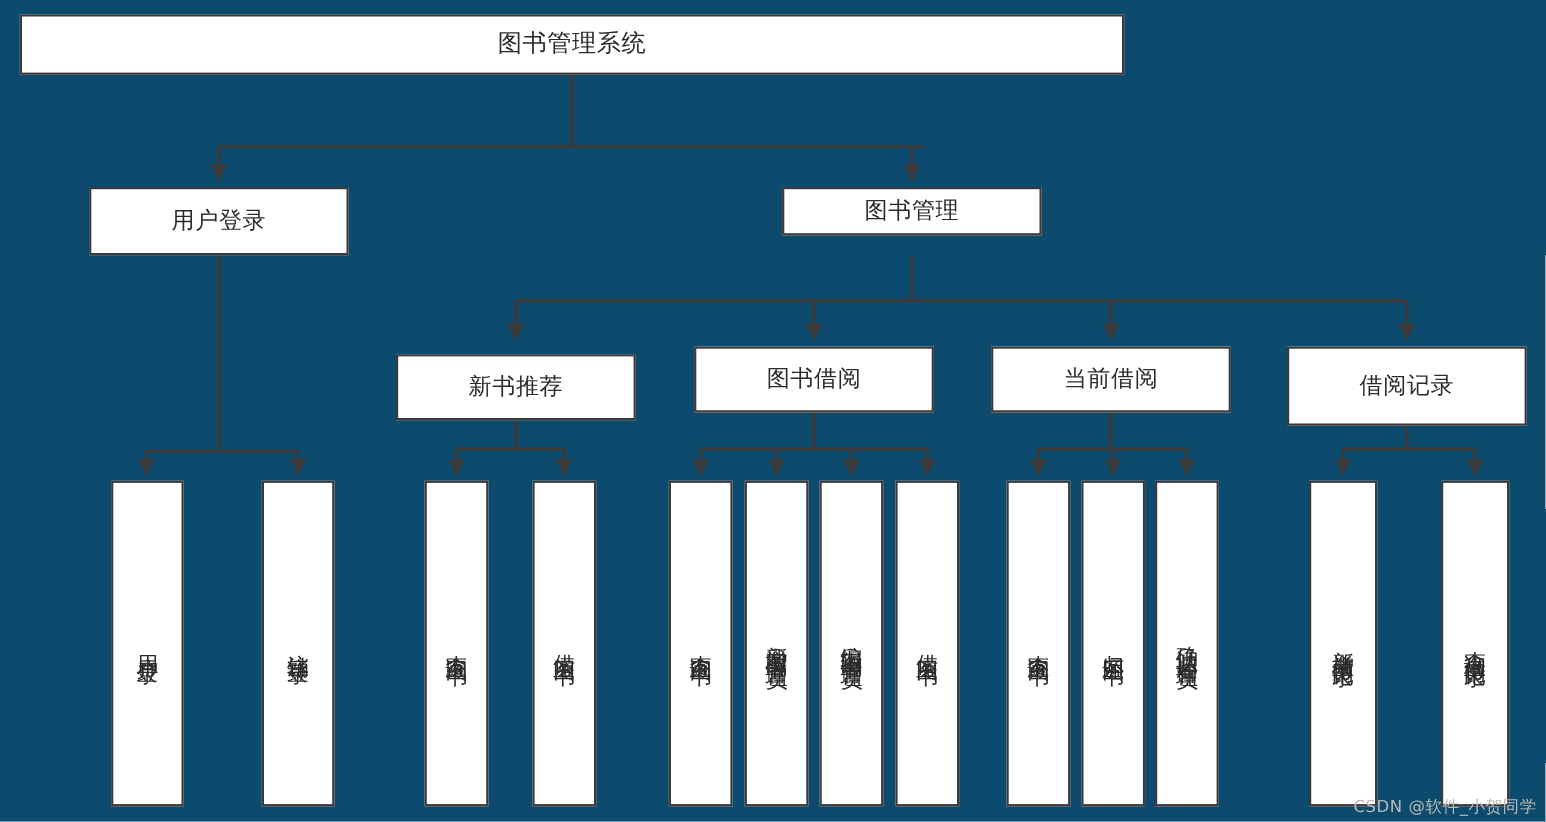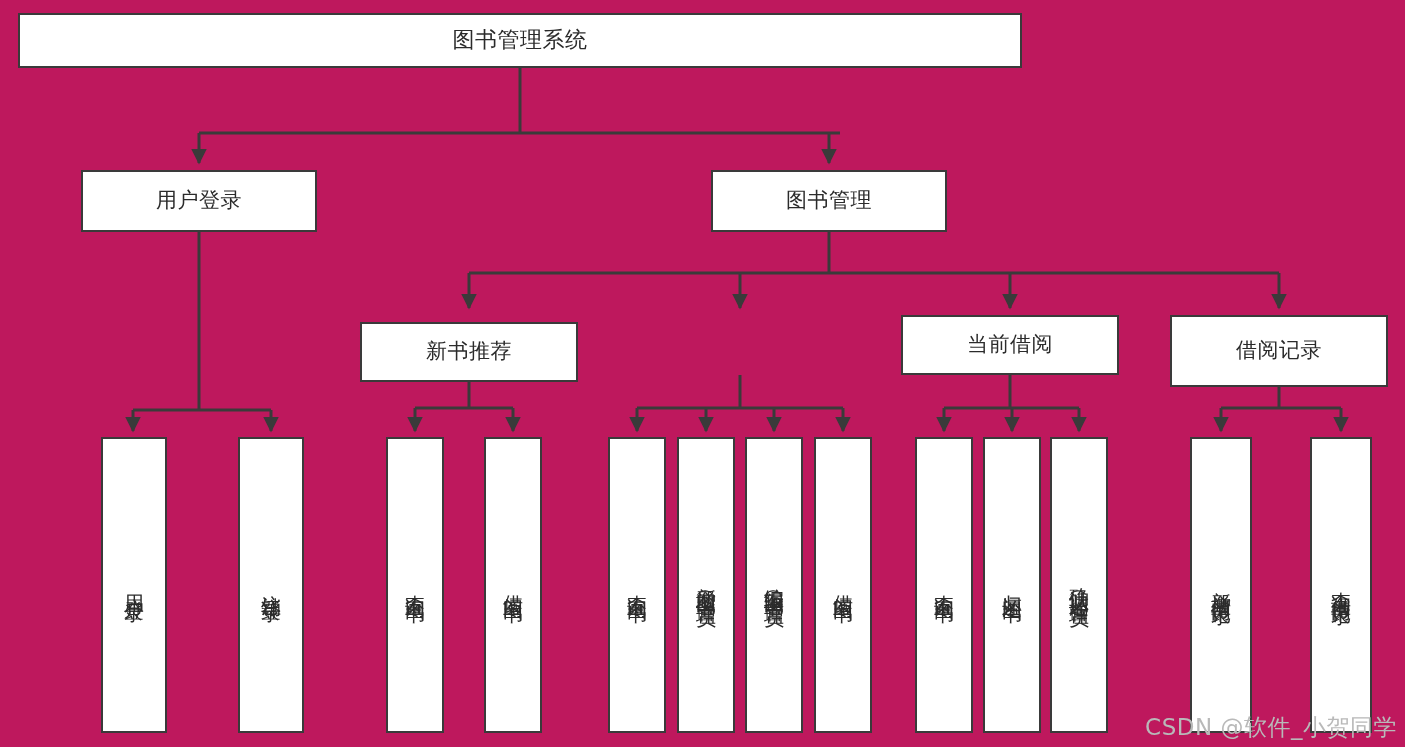--- a/index.html
+++ b/index.html
@@ -7,21 +7,21 @@
     padding: 0;
     background: #ffffff;
   }
   body {
     font-family: "DejaVu Sans", "Liberation Sans", sans-serif;
   }
   #canvas {
     position: relative;
     width: 1405px;
     height: 747px;
-    background: #be185d;
+    background: #0c4a6e;
     overflow: hidden;
   }
   svg#edges {
     position: absolute;
     left: 0;
     top: 0;
     width: 1405px;
     height: 747px;
     pointer-events: none;
   }
@@ -56,21 +56,21 @@
     text-orientation: upright;
     font-size: 20px;
     letter-spacing: 3px;
     line-height: 1.05;
     max-height: 268px;
   }
   .watermark {
     position: absolute;
     right: 8px;
     bottom: 4px;
-    font-size: 23px;
+    font-size: 15px;
     color: #b9b9b9;
     white-space: nowrap;
     letter-spacing: 0.5px;
   }
 </style>
 </head>
 <body>
 
 <div id="canvas">
 
@@ -124,26 +124,29 @@
     </g>
   </svg>
 
   <div class="node horiz root" style="left:18px; top:13px; width:1004px; height:55px;">
     <span class="lbl">图书管理系统</span>
   </div>
 
   <div class="node horiz" style="left:81px; top:170px; width:236px; height:62px;">
     <span class="lbl">用户登录</span>
   </div>
-  <div class="node horiz" style="left:711px; top:170px; width:236px; height:62px;">
+  <div class="node horiz" style="left:711px; top:170px; width:236px; height:44px;">
     <span class="lbl">图书管理</span>
   </div>
 
   <div class="node horiz" style="left:360px; top:322px; width:218px; height:60px;">
     <span class="lbl">新书推荐</span>
+  </div>
+  <div class="node horiz" style="left:631px; top:315px; width:218px; height:60px;">
+    <span class="lbl">图书借阅</span>
   </div>
   <div class="node horiz" style="left:901px; top:315px; width:218px; height:60px;">
     <span class="lbl">当前借阅</span>
   </div>
   <div class="node horiz" style="left:1170px; top:315px; width:218px; height:72px;">
     <span class="lbl">借阅记录</span>
   </div>
 
   <div class="node vert" style="left:101px; top:437px; width:66px; height:296px;">
     <span class="lbl">用户登录</span>

